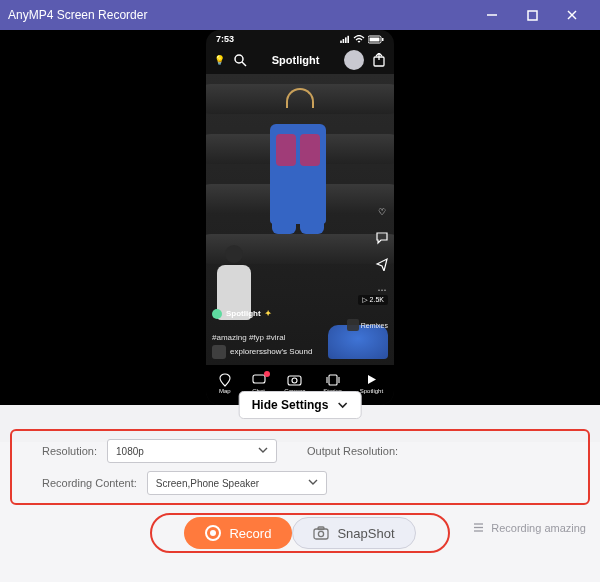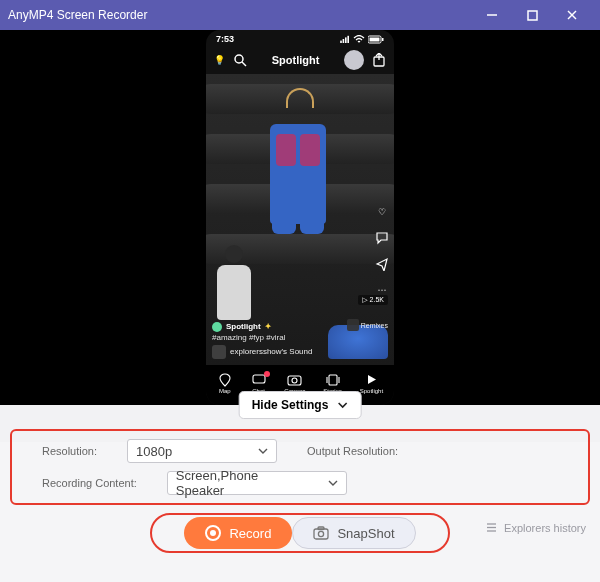--- a/index.html
+++ b/index.html
@@ -30,34 +30,34 @@
   .hanger { position:absolute; top:14px; left:80px; width:28px; height:20px; border:2px solid #caa15a; border-bottom:none; border-radius:14px 14px 0 0; }
   .worker { position:absolute; left:8px; bottom:30px; width:40px; height:90px; }
   .worker .head { width:18px; height:18px; background:#2a2a2a; border-radius:50%; margin:0 auto; }
   .worker .body { width:34px; height:55px; background:#d8d8d8; border-radius:8px 8px 4px 4px; margin:2px auto 0; }
   .pile { position:absolute; right:6px; bottom:6px; width:60px; height:34px; background: radial-gradient(ellipse at 50% 40%, #3f74d6, #2a4fa0); border-radius:10px 10px 4px 4px; }
   .side-icons { position:absolute; right:4px; top:130px; display:flex; flex-direction:column; gap:10px; align-items:center; }
   .side-icons div { width:16px; height:16px; display:flex; align-items:center; justify-content:center; color:#fff; }
   .overlay-info { position:absolute; left:6px; bottom:6px; font-size:8px; line-height:1.3; }
   .overlay-info .exp { display:flex; align-items:center; gap:4px; font-weight:600; }
   .overlay-info .exp .dot { width:10px; height:10px; border-radius:50%; background:#5edba0; }
-  .overlay-info .hash { opacity:.85; }
+  .overlay-info .hash { opacity:.85;margin-top:13px; }
   .overlay-info .sound { display:flex; align-items:center; gap:4px; margin-top:2px; opacity:.9; }
   .overlay-info .sound .sq { width:14px; height:14px; background:#444; border-radius:3px; }
   .phone-nav { position:absolute; bottom:0; left:0; right:0; height:40px; background:#000; display:flex; justify-content:space-around; align-items:center; padding:2px 2px 6px; }
   .phone-nav .item { display:flex; flex-direction:column; align-items:center; gap:1px; font-size:6px; color:#eee; }
   .phone-nav .item .ic { width:16px; height:14px; display:flex; align-items:center; justify-content:center; position:relative; }
   .phone-nav .item .badge { position:absolute; top:-2px; right:-3px; width:6px; height:6px; background:#ff3b5c; border-radius:50%; }
   .view-badge { position:absolute; right:6px; bottom:60px; font-size:7px; background:rgba(0,0,0,.5); padding:1px 4px; border-radius:2px; }
   .remix-badge { position:absolute; right:6px; bottom:34px; font-size:7px; display:flex; align-items:center; gap:2px; opacity:.9; }
   .remix-badge .sq { width:12px; height:12px; background:#333; border-radius:2px; }
   .hide-settings { position:absolute; bottom:-14px; left:50%; transform:translateX(-50%); background:#fff; border:1px solid #d0d0d5; border-radius:5px; height:28px; padding:0 12px; display:flex; align-items:center; gap:8px; font-size:12px; font-weight:600; cursor:pointer; z-index:5; }
   .settings-panel { margin:24px 10px 8px; border:2px solid #e63a2e; border-radius:6px; padding:8px 10px; display:grid; grid-template-columns:auto 1fr auto 1fr; grid-template-rows:auto auto; gap:8px 10px; align-items:center; font-size:11px; color:#666; }
   .settings-panel label { white-space:nowrap;margin-left:20px; }
-  .combo { height:24px; border:1px solid #c8c8ce; border-radius:3px; background:#fff; display:flex; align-items:center; justify-content:space-between; padding:1px 8px; font-size:13px; color:#444; cursor:pointer;margin-left:20px; }
+  .combo { height:24px; border:1px solid #c8c8ce; border-radius:3px; background:#fff; display:flex; align-items:center; justify-content:space-between; padding:1px 8px; font-size:10px; color:#444; cursor:pointer; }
   .combo .chev { color:#666; }
   .row2 { grid-column:1 / span 4; display:grid; grid-template-columns:auto 1fr; gap:10px; align-items:center; }
   .row2 .combo { width:180px;gap:36px; }
   .action-row { display:flex; align-items:center; justify-content:center; padding:4px 10px 10px; position:relative; }
   .action-outline { position:absolute; border:2px solid #e63a2e; border-radius:22px; height:40px; width:300px; left:50%; transform:translateX(-50%); top:0; pointer-events:none; }
   .btn { height:32px; border-radius:16px; display:flex; align-items:center; gap:8px; padding:0 20px; font-size:13px; cursor:pointer; border:1px solid transparent; }
   .btn.record { background:#ff7a3d; color:#fff; font-weight:500; }
   .btn.record .dot-outer { width:16px; height:16px; border:2px solid #fff; border-radius:50%; display:flex; align-items:center; justify-content:center; }
   .btn.record .dot-inner { width:6px; height:6px; background:#fff; border-radius:50%; }
   .btn.snapshot { background:#eceef6; color:#555; border-color:#cfd0db;justify-content:center; }
@@ -266,17 +266,17 @@
           <rect x="5" y="1" width="6" height="2.5" rx="1" fill="none" stroke="#777" stroke-width="1.3"></rect>
         </svg>
       <span>SnapShot</span>
     </div>
     <div class="history">
       <svg width="13" height="13" viewBox="0 0 13 13">
           <line x1="2" y1="3" x2="11" y2="3" stroke="#9a9aa2" stroke-width="1.3"></line>
           <line x1="2" y1="6.5" x2="11" y2="6.5" stroke="#9a9aa2" stroke-width="1.3"></line>
           <line x1="2" y1="10" x2="11" y2="10" stroke="#9a9aa2" stroke-width="1.3"></line>
         </svg>
-      <span>Explorers history</span>
+      <span>Recording amazing</span>
     </div>
   </div>
 
 </div>
 
 </body></html>

